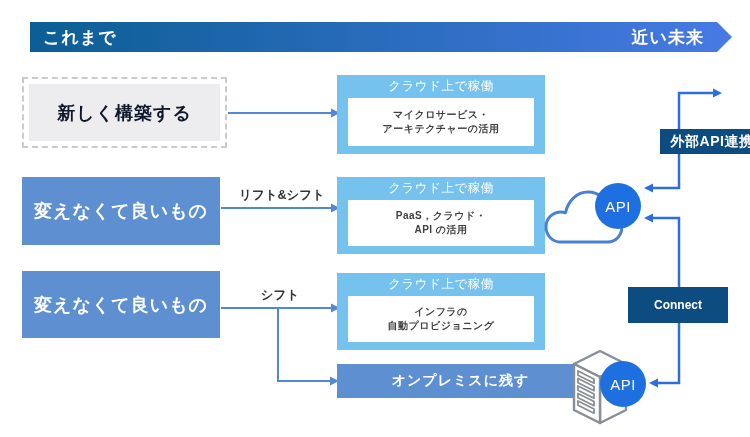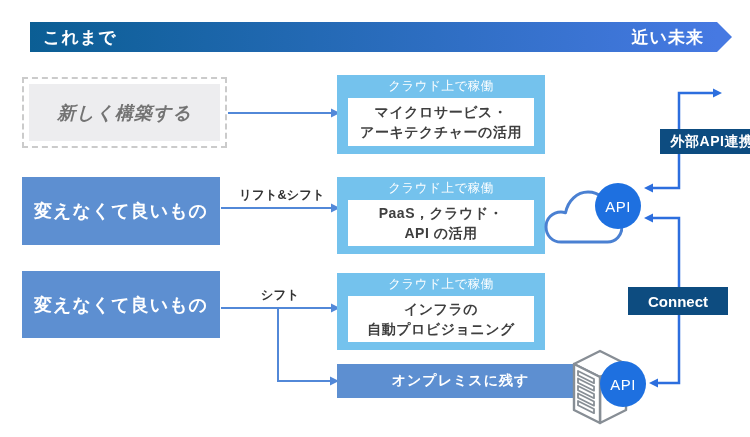--- a/index.html
+++ b/index.html
@@ -14,21 +14,21 @@
     display:flex;align-items:center;justify-content:space-between;padding:12px 13px;}
   .header-tip{left:717px;top:22px;width:0;height:0;
     border-top:15px solid transparent;border-bottom:15px solid transparent;
     border-left:15px solid var(--header-gradient-end,#4679e2);}
   .header-label{color:#fff;font-size:17px;font-weight:bold;letter-spacing:1px;}
 
   
   .dashed-box{left:22px;top:77px;width:205px;height:71px;border:2px dashed #cbcbcb;background:#fff;}
   .dashed-inner{position:absolute;left:5px;top:5px;right:5px;bottom:5px;background:#ededef;
     display:flex;align-items:center;justify-content:center;
-    font-size:18px;font-weight:600;color:#737373;letter-spacing:1px;font-style:italic;}
+    font-size:18px;font-weight:600;color:#0f172a;letter-spacing:1px;}
   .source-box{background:var(--source-box-blue,#5d8fd1);display:flex;align-items:center;justify-content:center;
     color:#fff;font-size:18px;font-weight:bold;letter-spacing:1px;}
   .source-2{left:22px;top:177px;width:198px;height:68px;}
   .source-3{left:22px;top:271px;width:198px;height:67px;}
 
   
   .arrow-label{font-size:12.5px;color:#333;font-weight:600;text-align:center;line-height:1.25;}
   .arrow-label-1{left:238px;top:77px;width:90px;}
   .arrow-label-2{left:230px;top:188px;width:104px;}
   .arrow-label-3{left:243px;top:288px;width:74px;}
@@ -36,30 +36,30 @@
   
   .cloud-box{background:var(--cloud-box-light-blue,#74c2ed);}
   .cloud-box-1{left:337px;top:75px;width:208px;height:79px;}
   .cloud-box-2{left:337px;top:177px;width:208px;height:77px;}
   .cloud-box-3{left:337px;top:273px;width:208px;height:77px;}
   .cloud-box-header{position:absolute;left:0;right:0;top:0;height:23px;
     display:flex;align-items:center;justify-content:center;
     color:#fff;font-size:12.5px;font-weight:400;letter-spacing:0.5px;}
   .cloud-box-body{position:absolute;left:11px;right:11px;top:23px;bottom:8px;background:#fff;
     display:flex;align-items:center;justify-content:center;text-align:center;
-    font-size:14px;font-weight:600;color:#3f3f3f;line-height:1.45;letter-spacing:0.5px;}
+    font-size:10px;font-weight:600;color:#3f3f3f;line-height:1.45;letter-spacing:0.5px;}
   .onprem-box{left:337px;top:364px;width:247px;height:34px;
     background:var(--source-box-blue,#5d8fd1);display:flex;align-items:center;justify-content:center;
     color:#fff;font-size:14px;font-weight:bold;letter-spacing:1px;}
 
   
   .badge{background:var(--badge-dark-blue,#0d4c80);color:#fff;display:flex;align-items:center;justify-content:center;
     font-weight:bold;}
   .ext-api-badge{left:628px;top:129px;width:104px;height:25px;font-size:14px;letter-spacing:0.5px;margin-left:32px;}
-  .connect-badge{left:628px;top:287px;width:100px;height:28px;font-size:15px;}
+  .connect-badge{left:628px;top:287px;width:100px;height:36px;font-size:12px;}
   .api-circle{width:46px;height:46px;border-radius:50%;background:var(--api-circle-blue,#1e70e0);
     display:flex;align-items:center;justify-content:center;color:#fff;font-size:15px;letter-spacing:0.5px;}
   .cloud-api{left:595px;top:183px;}
   .server-api{left:600px;top:361px;}
 
   
   .connector-layer{left:0;top:0;width:750px;height:437px;pointer-events:none;}
   .row-arrow{stroke:var(--connector-blue,#5288d8);stroke-width:2;fill:none;}
   .row-arrow-head{fill:var(--connector-blue,#5288d8);}
   .rail-line{stroke:var(--rail-blue,#2c6ede);stroke-width:2.5;fill:none;}

